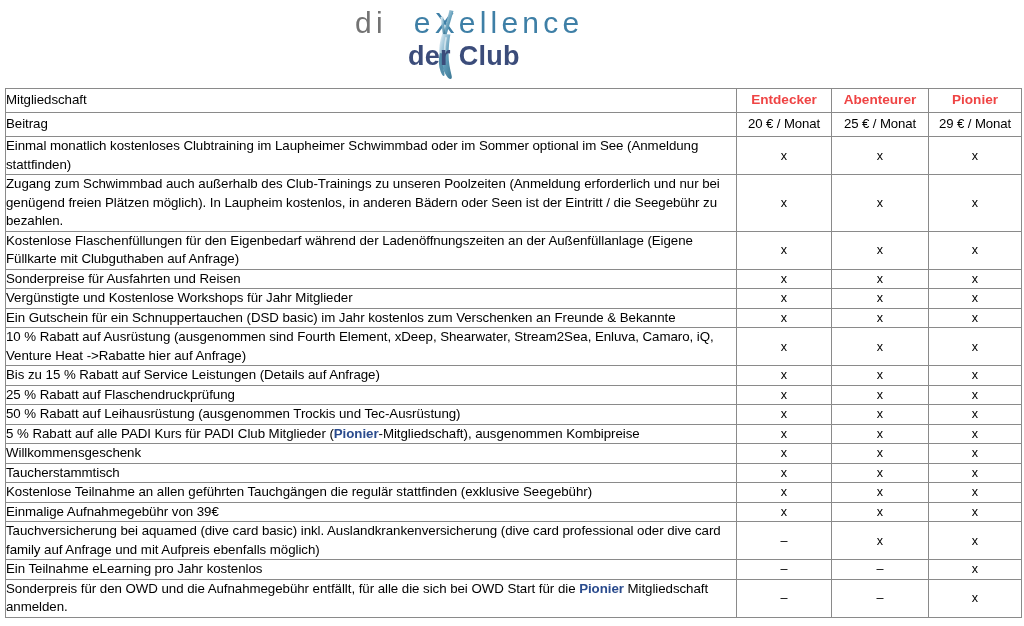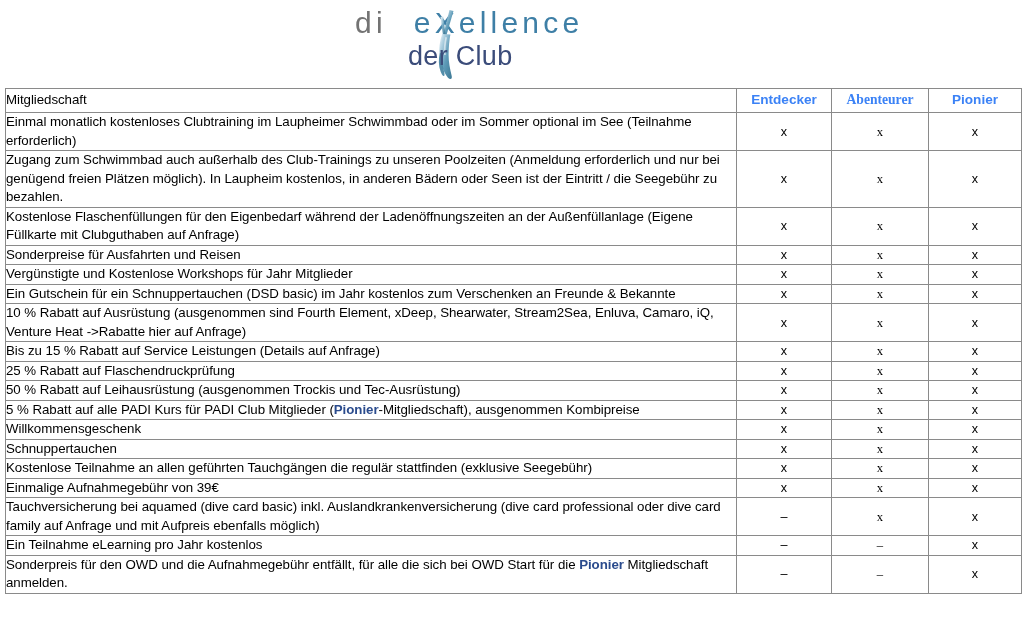--- a/index.html
+++ b/index.html
@@ -43,21 +43,21 @@
   .logo-word .seg-a { color: #737373; }
   .logo-word .seg-b { color: #3E7FA6; }
   .logo-word .gap-v { display: inline-block; width: 27px; }
   .logo-sub {
     position: absolute;
     left: 53px;
     top: 37px;
     font-size: 27px;
     color: #3B4C7A;
     letter-spacing: 0.3px;
-    font-weight: 400;
+    font-weight: 700;
     white-space: nowrap;
     line-height: 34px;
   }
   .diver-wrap {
     position: absolute;
     left: 74px;
     top: 6px;
     width: 36px;
     height: 72px;
   }
@@ -87,31 +87,31 @@
     text-align: left;
     line-height: 18.5px;
     letter-spacing: -0.05px;
   }
   td.mark {
     width: 94px;
     text-align: center;
     font-size: 12.6px;
     line-height: 18px;
   }
-  td.mark.wide { width: 96px; font-family: Liberation Serif, serif; }
+  td.mark.wide { width: 96px; }
   td.mark.last { width: 92px; }
 
   tr.head-row td.feature,
   tr.price-row td.feature {
     height: 20px;
   }
   tr.head-row td.plan {
     text-align: center;
     font-weight: bold;
-    color: #3b82f6;
+    color: #ef4444;
     font-size: 13.6px;
     padding: 2px 0 3px 0;
   }
   tr.price-row td.price {
     text-align: center;
     font-size: 13.2px;
     padding: 2px 0 3px 0;
     letter-spacing: -0.1px;
   }
 
@@ -167,23 +167,29 @@
   <table class="matrix">
     <tbody>
 
       <tr class="head-row">
         <td class="feature">Mitgliedschaft</td>
         <td class="plan mark">Entdecker</td>
         <td class="plan mark wide">Abenteurer</td>
         <td class="plan mark last">Pionier</td>
       </tr>
 
+      <tr class="price-row">
+        <td class="feature">Beitrag</td>
+        <td class="price mark">20 € / Monat</td>
+        <td class="price mark wide">25 € / Monat</td>
+        <td class="price mark last">29 € / Monat</td>
+      </tr>
 
     <tr class="feature-row">
-          <td class="feature">Einmal monatlich kostenloses Clubtraining im Laupheimer Schwimmbad oder im Sommer optional im See (Teilnahme erforderlich)</td>
+          <td class="feature">Einmal monatlich kostenloses Clubtraining im Laupheimer Schwimmbad oder im Sommer optional im See (Anmeldung stattfinden)</td>
           <td class="mark">x</td>
           <td class="mark wide">x</td>
           <td class="mark last">x</td>
         </tr>
         <tr class="feature-row">
           <td class="feature">Zugang zum Schwimmbad auch außerhalb des Club-Trainings zu unseren Poolzeiten (Anmeldung erforderlich und nur bei genügend freien Plätzen möglich). In Laupheim kostenlos, in anderen Bädern oder Seen ist der Eintritt / die Seegebühr zu bezahlen.</td>
           <td class="mark">x</td>
           <td class="mark wide">x</td>
           <td class="mark last">x</td>
         </tr>
@@ -241,21 +247,21 @@
           <td class="mark wide">x</td>
           <td class="mark last">x</td>
         </tr>
         <tr class="feature-row">
           <td class="feature">Willkommensgeschenk</td>
           <td class="mark">x</td>
           <td class="mark wide">x</td>
           <td class="mark last">x</td>
         </tr>
         <tr class="feature-row">
-          <td class="feature">Schnuppertauchen</td>
+          <td class="feature">Taucherstammtisch</td>
           <td class="mark">x</td>
           <td class="mark wide">x</td>
           <td class="mark last">x</td>
         </tr>
         <tr class="feature-row">
           <td class="feature">Kostenlose Teilnahme an allen geführten Tauchgängen die regulär stattfinden (exklusive Seegebühr)</td>
           <td class="mark">x</td>
           <td class="mark wide">x</td>
           <td class="mark last">x</td>
         </tr>

